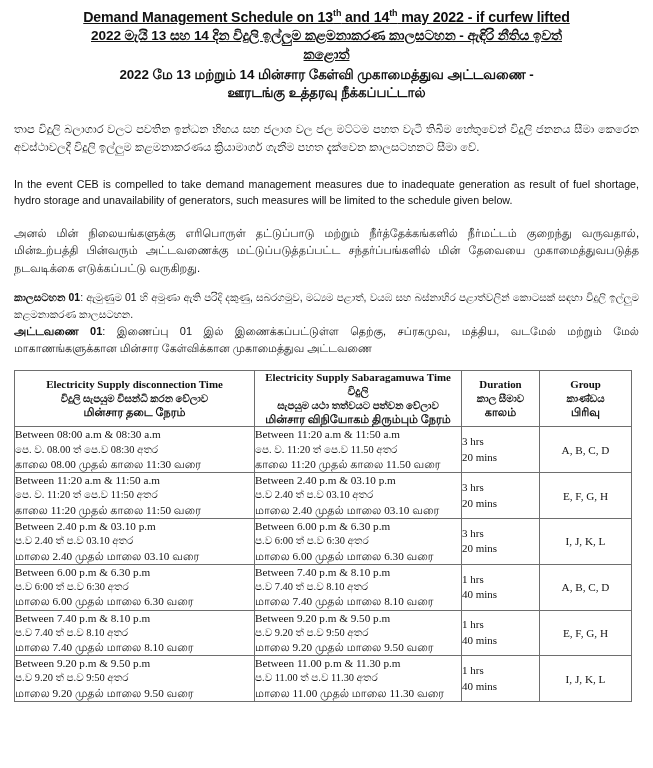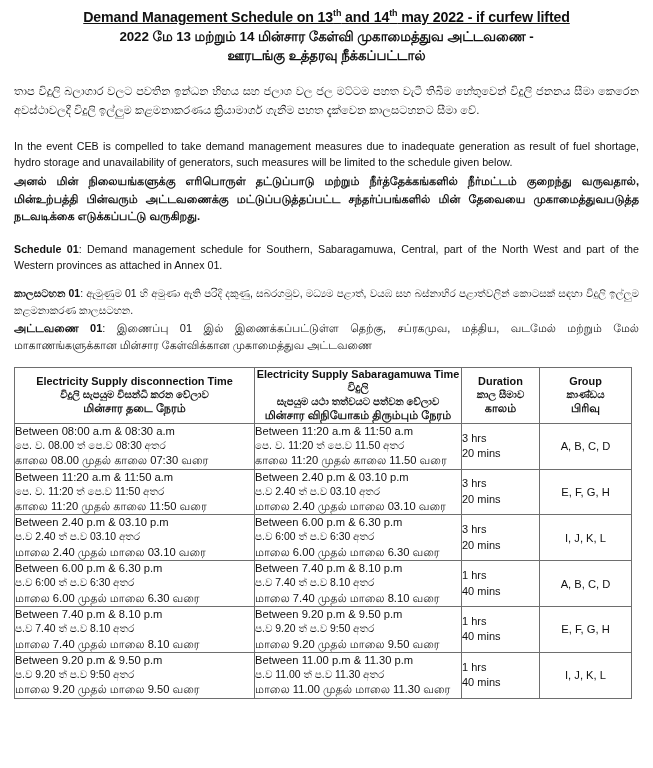--- a/index.html
+++ b/index.html
@@ -71,25 +71,24 @@
     font-size: 10.7px;
     line-height: 1.5;
   }
   .para-si {
     margin-top: 17px;
     font-size: 11.4px;
     line-height: 1.62;
     text-align: justify;
   }
   .para-ta {
-    margin-top: 3px;
+    margin-top: 17px;
     font-size: 11.2px;
     line-height: 1.55;
     text-align: justify;
-    font-weight: bold;
   }
   .para-sched-en {
     margin-top: 16px;
     font-size: 10.7px;
     line-height: 1.5;
     text-align: justify;
   }
   .para-sched-si {
     margin-top: 13px;
     font-size: 10.4px;
@@ -102,20 +101,21 @@
     text-align: justify;
   }
   .b { font-weight: bold; }
 
   
   .schedule-table {
     margin-top: 13px;
     width: 617px;
     border-collapse: collapse;
     table-layout: fixed;
+    font-family: Liberation Serif, serif;
   }
   .schedule-table td,
   .schedule-table th {
     border: 1px solid #6e6e6e;
     padding: 0;
     vertical-align: middle;
   }
   .col-disc  { width: 240px; }
   .col-rest  { width: 207px; }
   .col-dur   { width: 78px; }
@@ -167,34 +167,37 @@
   }
 </style>
 </head>
 <body>
 
 <div class="page">
 
   <div class="title-block">
     <div class="title-en"><span>Demand Management Schedule on 13</span><sup>th</sup><span> and 14</span><sup>th</sup><span> may 2022 - if curfew lifted</span></div>
 
+    <div class="title-si">
+      <span>2022 මැයි 13 සහ 14 දින විදුලි ඉල්ලුම කළමනාකරණ කාලසටහන - ඇඳිරි නීතිය ඉවත්</span>
+      <span class="l2">කළොත්</span>
+    </div>
 
     <div class="title-ta">
       <span>2022 மே 13 மற்றும் 14 மின்சார கேள்வி முகாமைத்துவ அட்டவணை -</span>
       <span class="l2">ஊரடங்கு உத்தரவு நீக்கப்பட்டால்</span>
     </div>
   </div>
 
   <p class="para para-si">තාප විදුලි බලාගාර වලට පවතින ඉන්ධන හිඟය සහ ජලාශ වල ජල මට්ටම පහත වැටී තිබීම හේතුවෙන් විදුලි ජනනය සීමා කෙරෙන අවස්ථාවලදී විදුලි ඉල්ලුම කළමනාකරණය ක්‍රියාමාර්ග ගැනීම පහත දැක්වෙන කාලසටහනට සීමා වේ.</p>
 
   <p class="para para-en">In the event CEB is compelled to take demand management measures due to inadequate generation as result of fuel shortage, hydro storage and unavailability of generators, such measures will be limited to the schedule given below.</p>
 
   <p class="para para-ta">அனல் மின் நிலையங்களுக்கு எரிபொருள் தட்டுப்பாடு மற்றும் நீர்த்தேக்கங்களில் நீர்மட்டம் குறைந்து வருவதால், மின்உற்பத்தி பின்வரும் அட்டவணைக்கு மட்டுப்படுத்தப்பட்ட சந்தர்ப்பங்களில் மின் தேவையை முகாமைத்துவபடுத்த நடவடிக்கை எடுக்கப்பட்டு வருகிறது.</p>
 
-  <p class="para para-sched-en"><span class="b">Schedule 01</span><span>: Demand management schedule for Southern, Sabaragamuwa, Central, part of the North West and part of the Western provinces as attached in Annex 01.</span></p>
 
   <p class="para para-sched-si"><span class="b">කාලසටහන 01</span><span>: ඇමුණුම 01 හි අමුණා ඇති පරිදි දකුණු, සබරගමුව, මධ්‍යම පළාත්, වයඹ සහ බස්නාහිර පළාත්වලින් කොටසක් සඳහා විදුලි ඉල්ලුම කළමනාකරණ කාලසටහන.</span></p>
 
   <p class="para para-sched-ta"><span class="b">அட்டவணை 01</span><span>: இணைப்பு 01 இல் இணைக்கப்பட்டுள்ள தெற்கு, சப்ரகமுவ, மத்திய, வடமேல் மற்றும் மேல் மாகாணங்களுக்கான மின்சார கேள்விக்கான முகாமைத்துவ அட்டவணை</span></p>
 
   <table class="schedule-table">
     <colgroup>
       <col class="col-disc">
         <col class="col-rest">
         <col class="col-dur">
@@ -223,21 +226,21 @@
           <div class="h-ta">பிரிவு</div>
         </th>
       </tr>
     </thead>
     <tbody>
 
       <tr>
         <td class="tcell">
           <div class="t-en">Between 08:00 a.m &amp; 08:30 a.m</div>
           <div class="t-si">පෙ. ව. 08.00 ත් පෙ.ව 08:30 අතර</div>
-          <div class="t-ta">காலை 08.00 முதல் காலை 07:30 வரை</div>
+          <div class="t-ta">காலை 08.00 முதல் காலை 11:30 வரை</div>
         </td>
         <td class="tcell">
           <div class="t-en">Between 11:20 a.m &amp; 11:50 a.m</div>
           <div class="t-si">පෙ. ව. 11:20 ත් පෙ.ව 11.50 අතර</div>
           <div class="t-ta">காலை 11:20 முதல் காலை 11.50 வரை</div>
         </td>
         <td class="cell-center">
           <span>3 hrs</span>
           <span class="ln2">20 mins</span>
         </td>

